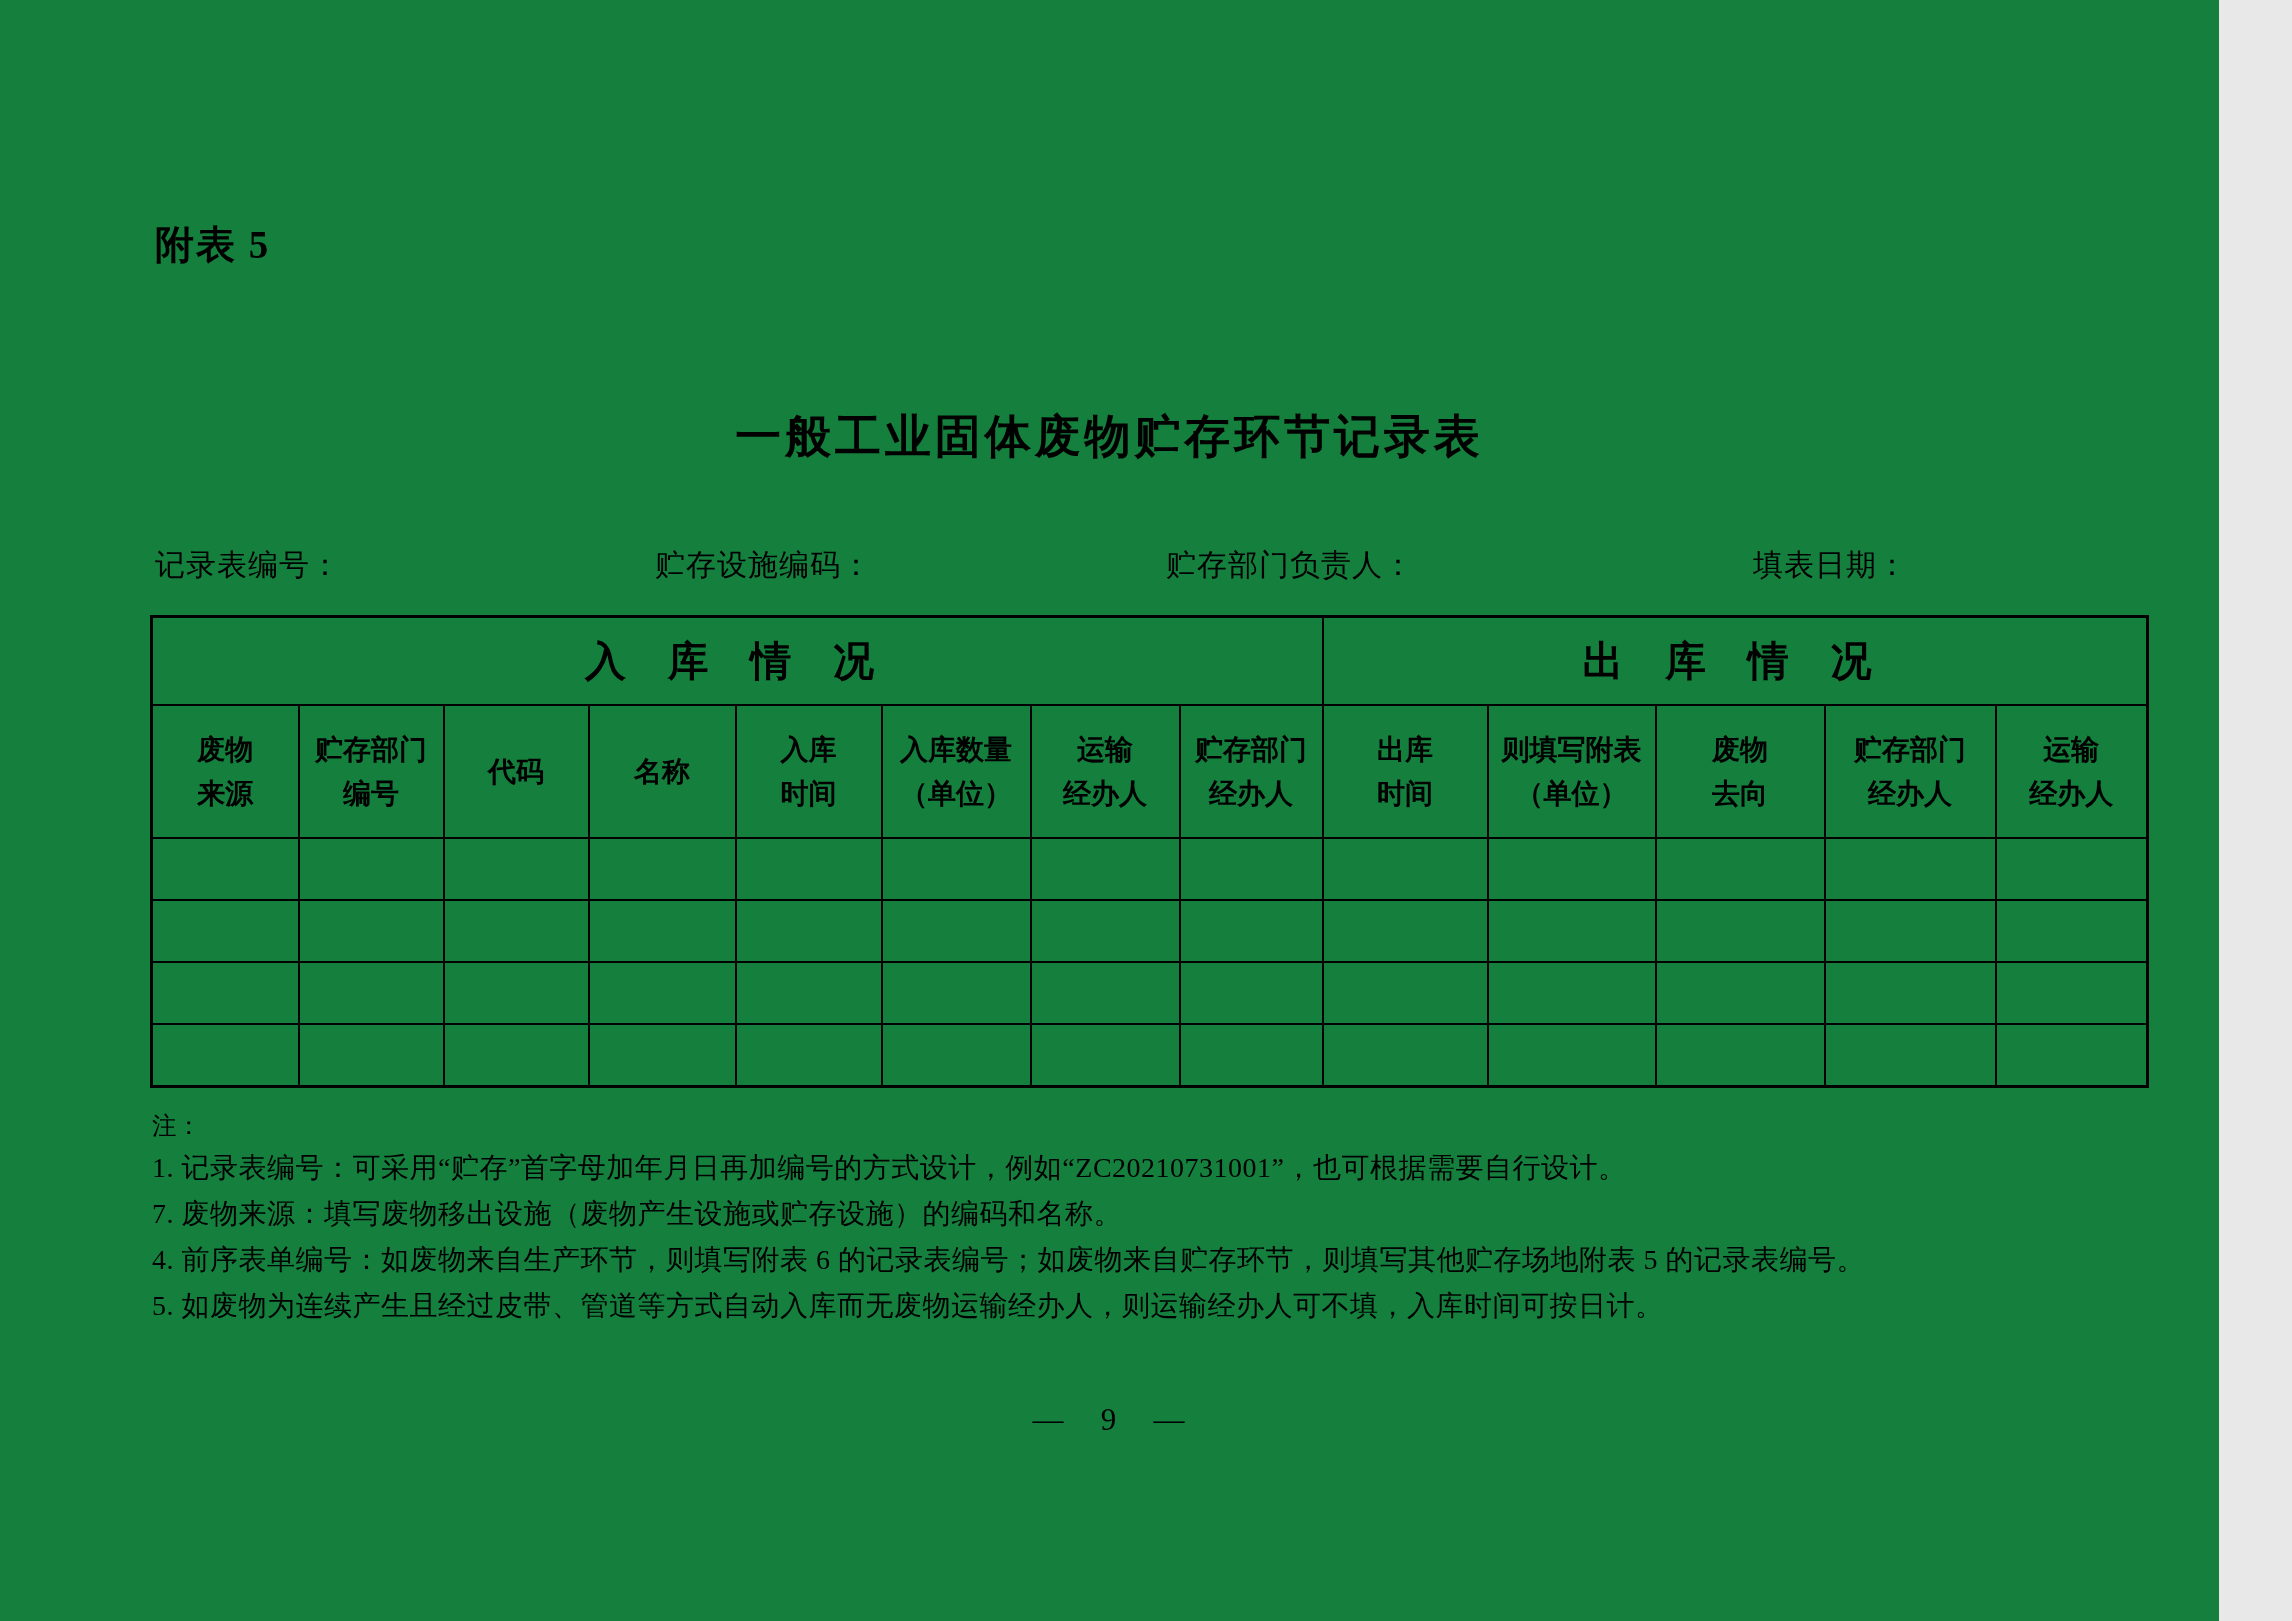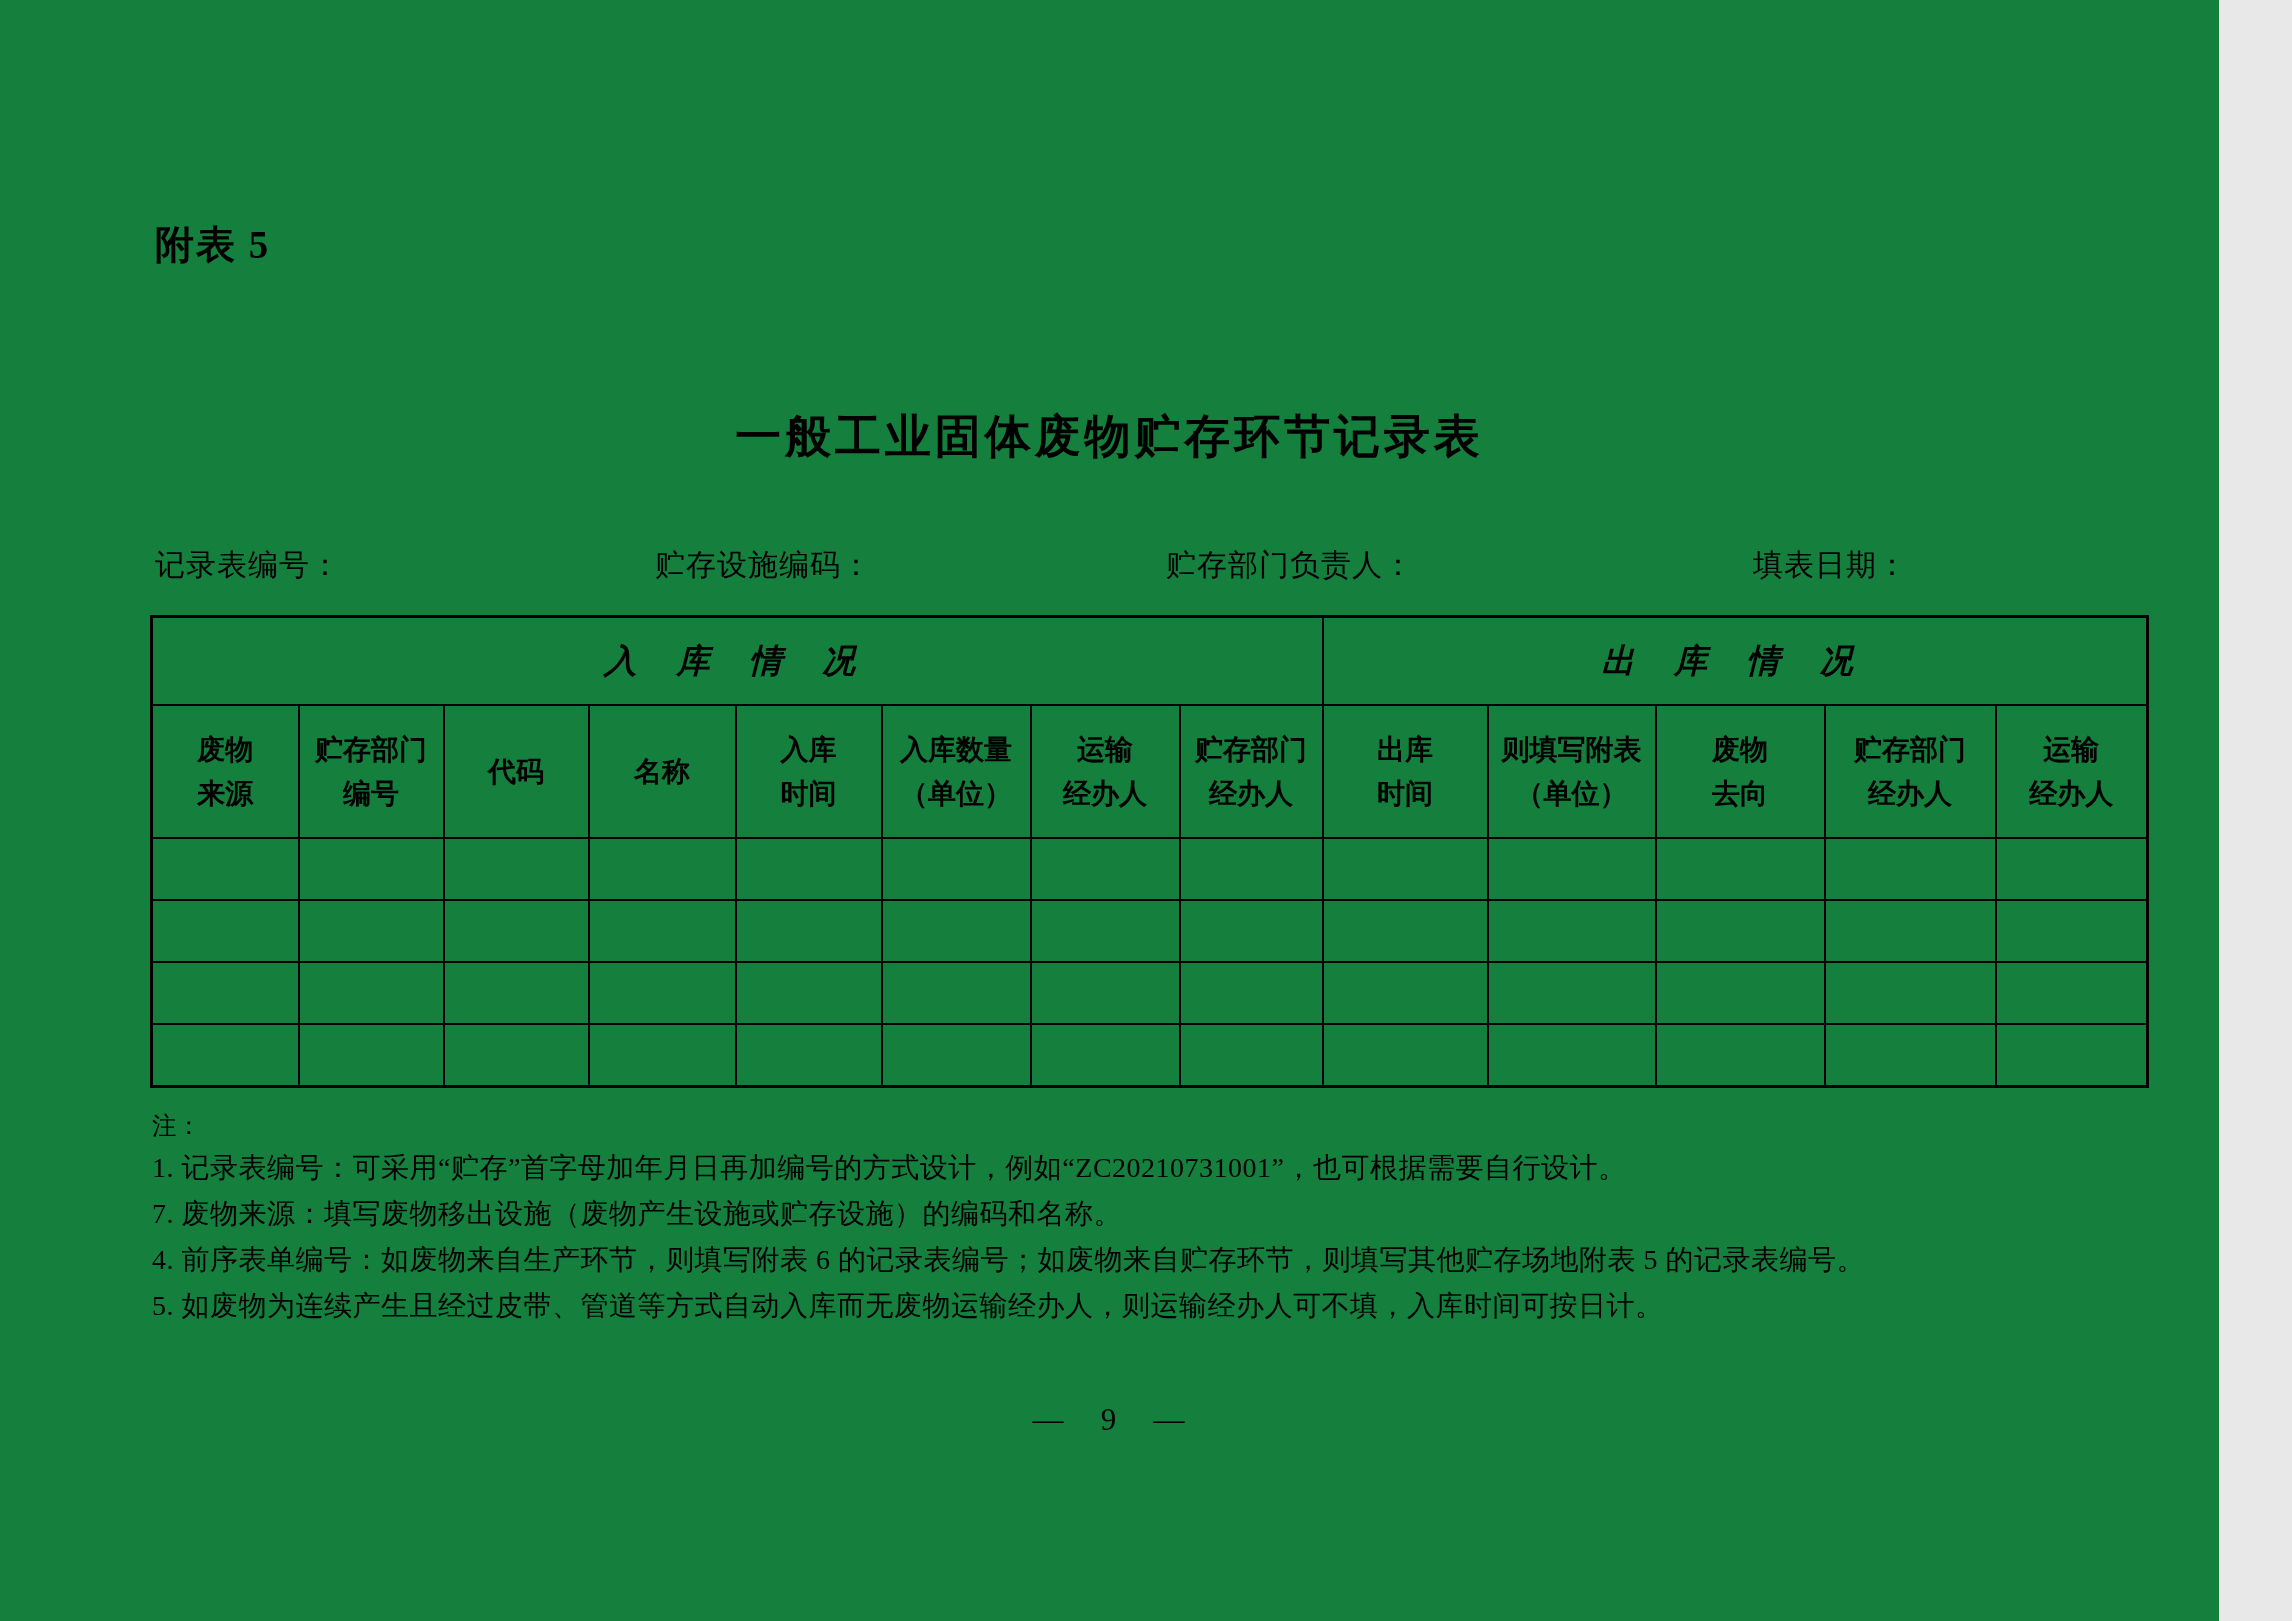--- a/index.html
+++ b/index.html
@@ -40,24 +40,23 @@
     border:3.9px solid #000;
   }
   .record-table th,.record-table td{
     border:2px solid #000;
     padding:0;margin:0;
     text-align:center;vertical-align:middle;
     font-weight:700;color:#000;
   }
   .section-row th{
     height:86px;
-    font-size:33px;
+    font-size:41px;
     letter-spacing:15.7px;
     font-weight:700;
-    font-style:italic;
   }
   .cols-row th{
     height:131px;
     font-size:28px;
     line-height:44px;
     white-space:pre-line;
     font-weight:700;
   }
   .record-table tbody td{height:60px;border-top:2.9px solid #000;}
   .record-table tbody tr:last-child td{border-bottom:2.9px solid #000;}

